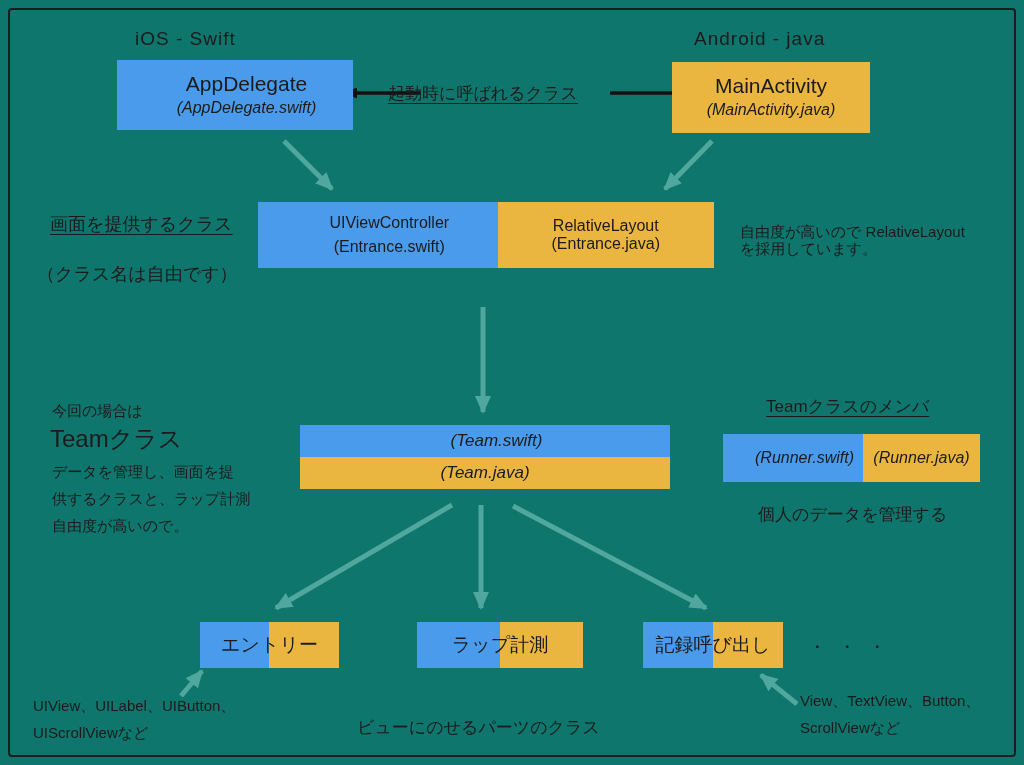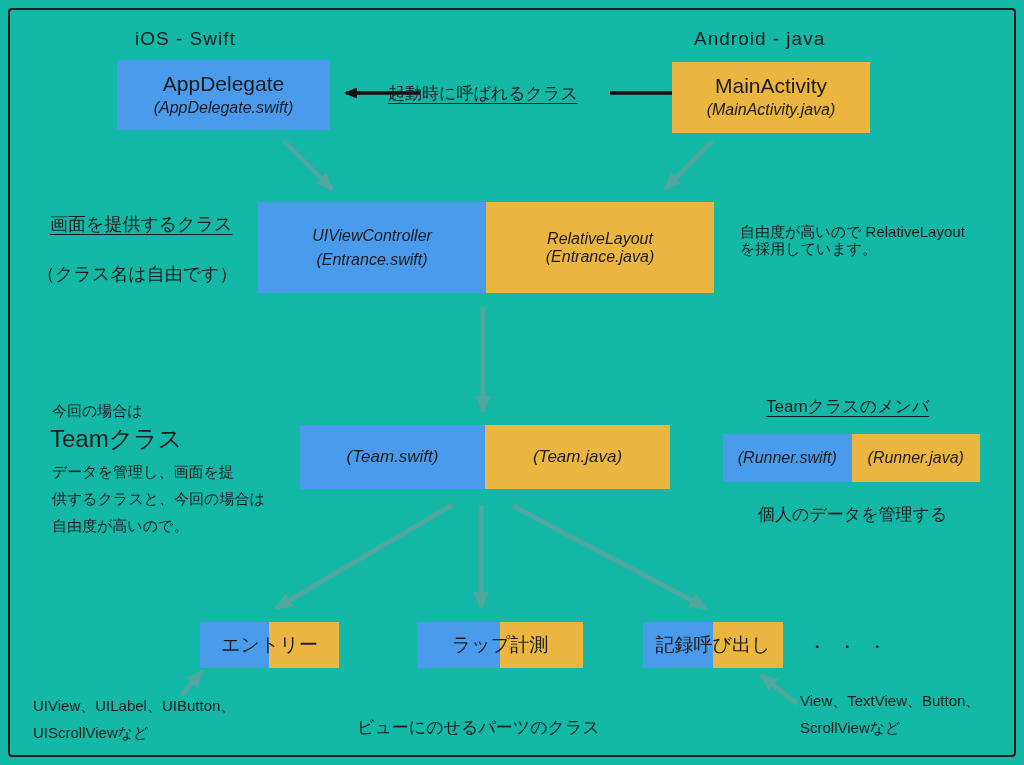--- a/index.html
+++ b/index.html
@@ -3,38 +3,38 @@
 <meta charset="utf-8">
 <style>
   :root{
     --blue:#4A9BEC;
     --orange:#EAB63F;
     --teal:#4FA79D;
     --ink:#1b1b1b;
   }
   html,body{margin:0;padding:0;background:#fff;}
   #canvas{
-    position:relative;width:1024px;height:765px;background:#14b8a6;
+    position:relative;width:1024px;height:765px;background:#0f766e;
     font-family:"Liberation Sans", sans-serif;color:var(--ink);overflow:hidden;
   }
   .frame{
     position:absolute;left:8px;top:8px;width:1004px;height:745px;
     border:2px solid #1c1c1c;border-radius:4px;pointer-events:none;
   }
   .abs{position:absolute;}
   .platform-label{font-size:19px;letter-spacing:1px;white-space:nowrap;}
   .underlined{text-decoration:underline;text-underline-offset:4px;}
   .note{font-size:15px;line-height:27px;white-space:nowrap;}
 
   .solid-box{
     display:flex;flex-direction:column;align-items:center;justify-content:center;
   }
   .solid-box .box-title{font-size:21px;line-height:1.25;}
   .solid-box .box-file{font-size:16px;font-style:italic;line-height:1.4;}
-  .blue-bg{background:var(--blue);}
+  .blue-bg{background:var(--blue);padding-left:23px;}
   .orange-bg{background:var(--orange);}
 
   .split-wrap{display:flex;}
   .split-half{flex:1;display:flex;flex-direction:column;align-items:center;justify-content:center;}
 
   .startup-note{font-size:17px;white-space:nowrap;}
   .side-heading{font-size:18px;white-space:nowrap;}
   .team-file{font-size:17px;font-style:italic;}
   .runner-file{font-size:16px;font-style:italic;}
 
@@ -91,41 +91,41 @@
   <div class="abs solid-box orange-bg" style="left:672px;top:62px;width:198px;height:71px;">
     <div class="box-title">MainActivity</div>
     <div class="box-file">(MainActivity.java)</div>
   </div>
 
   <div class="abs startup-note underlined" style="left:388px;top:82px;">起動時に呼ばれるクラス</div>
 
   <div class="abs side-heading underlined" style="left:50px;top:212px;">画面を提供するクラス</div>
   <div class="abs side-heading" style="left:37px;top:262px;">（クラス名は自由です）</div>
 
-  <div class="abs split-wrap" style="left:258px;top:202px;width:456px;height:91px;font-style:italic;">
+  <div class="abs split-wrap" style="left:258px;top:202px;width:456px;height:66px;">
     <div class="split-half blue-bg">
       <div class="box-title">UIViewController</div>
       <div class="box-file" style="margin-top:6px;">(Entrance.swift)</div>
     </div>
     <div class="split-half orange-bg">
       <div class="box-title">RelativeLayout</div>
       <div class="box-file" style="text-align:right;">(Entrance.java)</div>
     </div>
   </div>
 
   <div class="abs note" style="left:740px;top:218px;">自由度が高いので RelativeLayout</div>
   <div class="abs note" style="left:740px;top:235px;">を採用しています。</div>
 
   <div class="abs team-note-intro" style="left:52px;top:402px;">今回の場合は</div>
   <div class="abs team-note-title" style="left:50px;top:423px;">Teamクラス</div>
   <div class="abs note" style="left:52px;top:458px;">データを管理し、画面を提</div>
-  <div class="abs note" style="left:52px;top:485px;">供するクラスと、今回の場合は</div>
+  <div class="abs note" style="left:52px;top:485px;">供するクラスと、ラップ計測</div>
   <div class="abs note" style="left:52px;top:512px;">自由度が高いので。</div>
 
-  <div class="abs split-wrap" style="left:300px;top:425px;width:370px;height:64px;">
+  <div class="abs split-wrap" style="left:300px;top:425px;width:370px;height:64px;flex-direction:column;">
     <div class="split-half blue-bg">
       <div class="team-file">(Team.swift)</div>
     </div>
     <div class="split-half orange-bg">
       <div class="team-file">(Team.java)</div>
     </div>
   </div>
 
   <div class="abs startup-note underlined" style="left:766px;top:395px;">Teamクラスのメンバ</div>
   <div class="abs split-wrap" style="left:723px;top:434px;width:257px;height:48px;">

